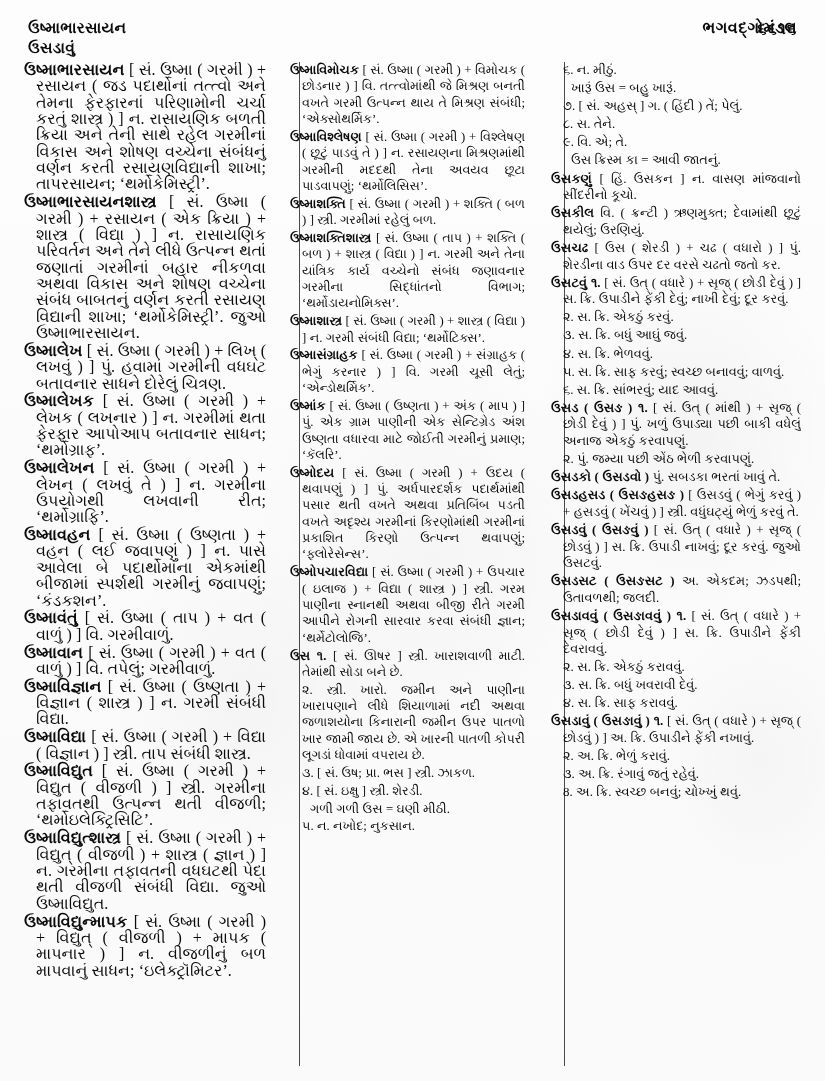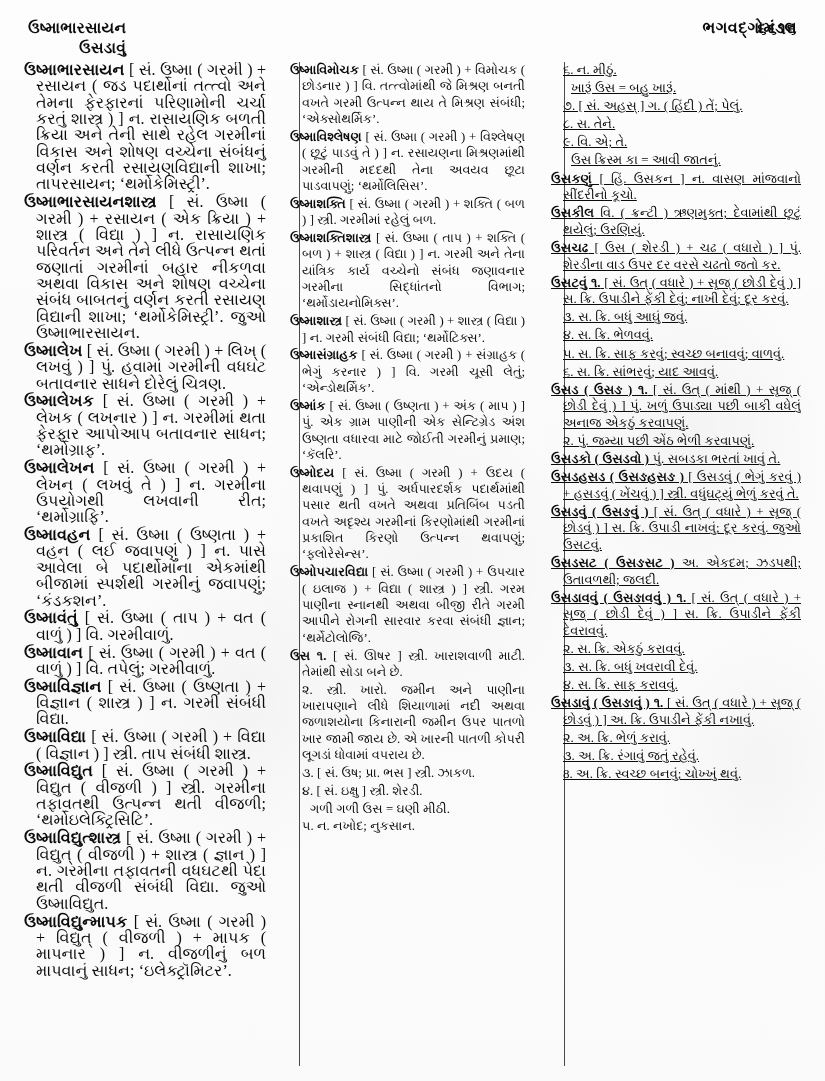--- a/index.html
+++ b/index.html
@@ -38,21 +38,21 @@
   }
   .runhead-left {
     position: absolute;
     left: 0;
     top: 0;
     font-weight: bold;
     font-size: 15.5px;
     line-height: 20px;
     letter-spacing: .2px;
   }
-  .runhead-left .l2 { display: block; text-align: right; }
+  .runhead-left .l2 { display: block; }
   .runhead-center {
     position: absolute;
     left: 0; right: 0;
     top: 1px;
     text-align: right;
     font-weight: bold;
     font-size: 16px;
     letter-spacing: .4px;
   }
   .runhead-right {
@@ -76,21 +76,21 @@
     gap: 0;
   }
   .col {
     position: relative;
     height: 100%;
     overflow: hidden;
     box-sizing: border-box;
   }
   .col-1 { width: 256px; padding-right: 14px; }
   .col-2 { width: 259px; padding-left: 10px; padding-right: 14px; }
-  .col-3 { width: 262px; padding-left: 12px; text-decoration: underline; }
+  .col-3 { width: 262px; padding-left: 12px; }
 
   .rule {
     position: absolute;
     top: 0;
     width: 1px;
     height: 1004px;
     background: #2a2a2a;
     opacity: .85;
   }
   .rule-1 { left: 275px; }
@@ -176,20 +176,21 @@
         <p class="entry sub"><span>૬. ન. મીઠું.</span></p>
         <p class="entry sub2"><span>ખારૂં ઉસ = બહુ ખારૂં.</span></p>
         <p class="entry sub"><span>૭. [ સં. અહસ્ ] ગ. ( હિંદી ) તેં; પેલું.</span></p>
         <p class="entry sub"><span>૮. સ. તેને.</span></p>
         <p class="entry sub"><span>૯. વિ. એ; તે.</span></p>
         <p class="entry sub2"><span>ઉસ ક્રિસ્મ કા = આવી જાતનું.</span></p>
         <p class="entry"><span class="hw">ઉસકણું</span><span> [ હિં. ઉસકન ] ન. વાસણ માંજવાનો સીંદરીનો કૂચો.</span></p>
         <p class="entry"><span class="hw">ઉસકીલ</span><span> વિ. ( ક્રન્ટી ) ઋણમુક્ત; દેવામાંથી છૂટું થયેલું; ઉરણિયું.</span></p>
         <p class="entry"><span class="hw">ઉસચઢ</span><span> [ ઉસ ( શેરડી ) + ચઢ ( વધારો ) ] પું. શેરડીના વાડ ઉપર દર વરસે ચઢતો જતો કર.</span></p>
         <p class="entry"><span class="hw">ઉસટવું ૧.</span><span> [ સં. ઉત્ ( વધારે ) + સૃજ્ ( છોડી દેવું ) ] સ. ક્રિ. ઉપાડીને ફેંકી દેવું; નાખી દેવું; દૂર કરવું.</span></p>
+        <p class="entry sub"><span>૨. સ. ક્રિ. એકઠું કરવું.</span></p>
         <p class="entry sub"><span>૩. સ. ક્રિ. બધું આઘું જવું.</span></p>
         <p class="entry sub"><span>૪. સ. ક્રિ. ભેળવવું.</span></p>
         <p class="entry sub"><span>૫. સ. ક્રિ. સાફ કરવું; સ્વચ્છ બનાવવું; વાળવું.</span></p>
         <p class="entry sub"><span>૬. સ. ક્રિ. સાંભરવું; યાદ આવવું.</span></p>
         <p class="entry"><span class="hw">ઉસડ ( ઉસઙ ) ૧.</span><span> [ સં. ઉત્ ( માંથી ) + સૃજ્ ( છોડી દેવું ) ] પું. ખળું ઉપાડ્યા પછી બાકી વધેલું અનાજ એકઠું કરવાપણું.</span></p>
         <p class="entry sub"><span>૨. પું. જમ્યા પછી એંઠ ભેળી કરવાપણું.</span></p>
         <p class="entry"><span class="hw">ઉસડકો ( ઉસડવો )</span><span> પું. સબડકા ભરતાં ખાવું તે.</span></p>
         <p class="entry"><span class="hw">ઉસડહસડ ( ઉસઙહસઙ )</span><span> [ ઉસડવું ( ભેગું કરવું ) + હસડવું ( ખેંચવું ) ] સ્ત્રી. વધુંઘટ્યું ભેળું કરવું તે.</span></p>
         <p class="entry"><span class="hw">ઉસડવું ( ઉસઙવું )</span><span> [ સં. ઉત્ ( વધારે ) + સૃજ્ ( છોડવું ) ] સ. ક્રિ. ઉપાડી નાખવું; દૂર કરવું. જુઓ ઉસટવું.</span></p>
         <p class="entry"><span class="hw">ઉસડસટ ( ઉસઙસટ )</span><span> અ. એકદમ; ઝડપથી; ઉતાવળથી; જલદી.</span></p>

